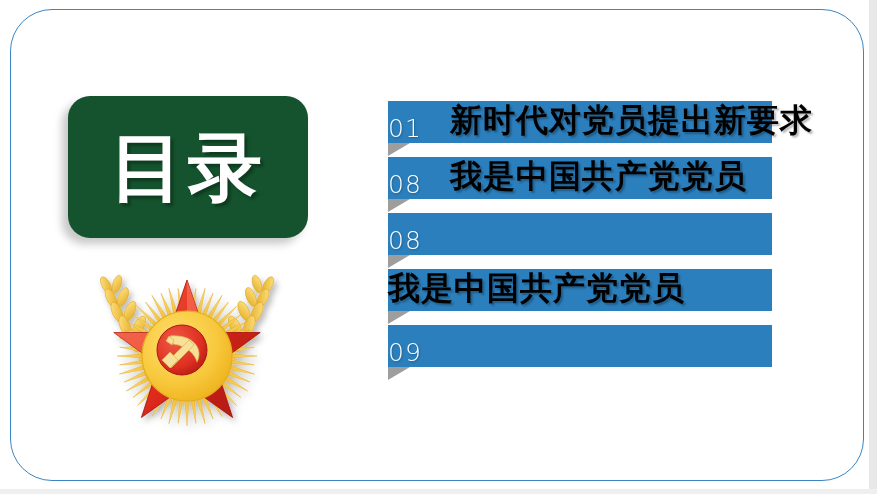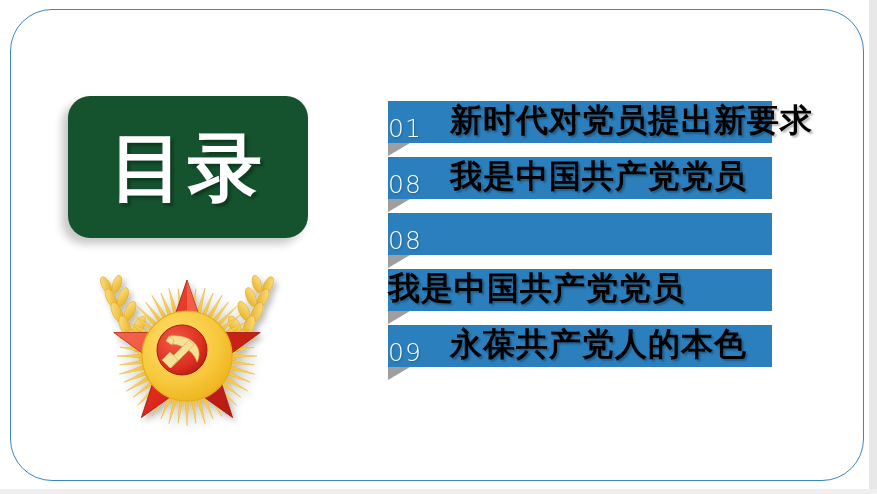--- a/index.html
+++ b/index.html
@@ -426,20 +426,19 @@
     <div class="toc-row">
       <div class="toc-bar">
         <span class="toc-label">我是中国共产党党员</span>
       </div>
       <div class="toc-fold"></div>
     </div>
 
     <div class="toc-row">
       <div class="toc-bar">
         <span class="toc-num">09</span>
-        <span class="toc-label">永葆共产党人的本色</span>
       </div>
       <div class="toc-fold"></div>
     </div>
 
   </div>
 
 </div>
 
 </body></html>

